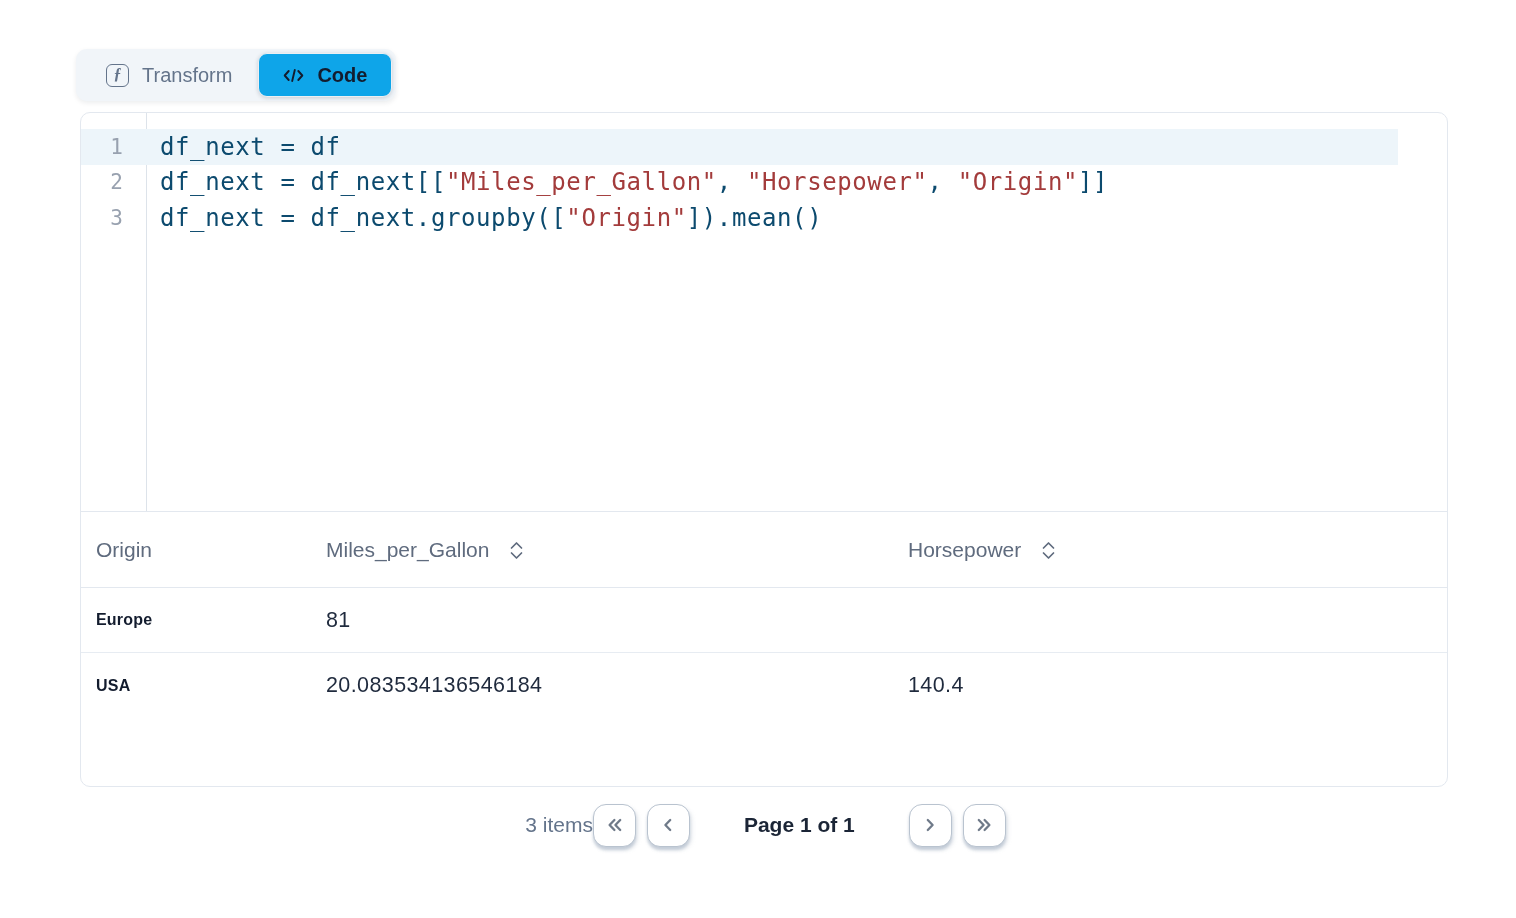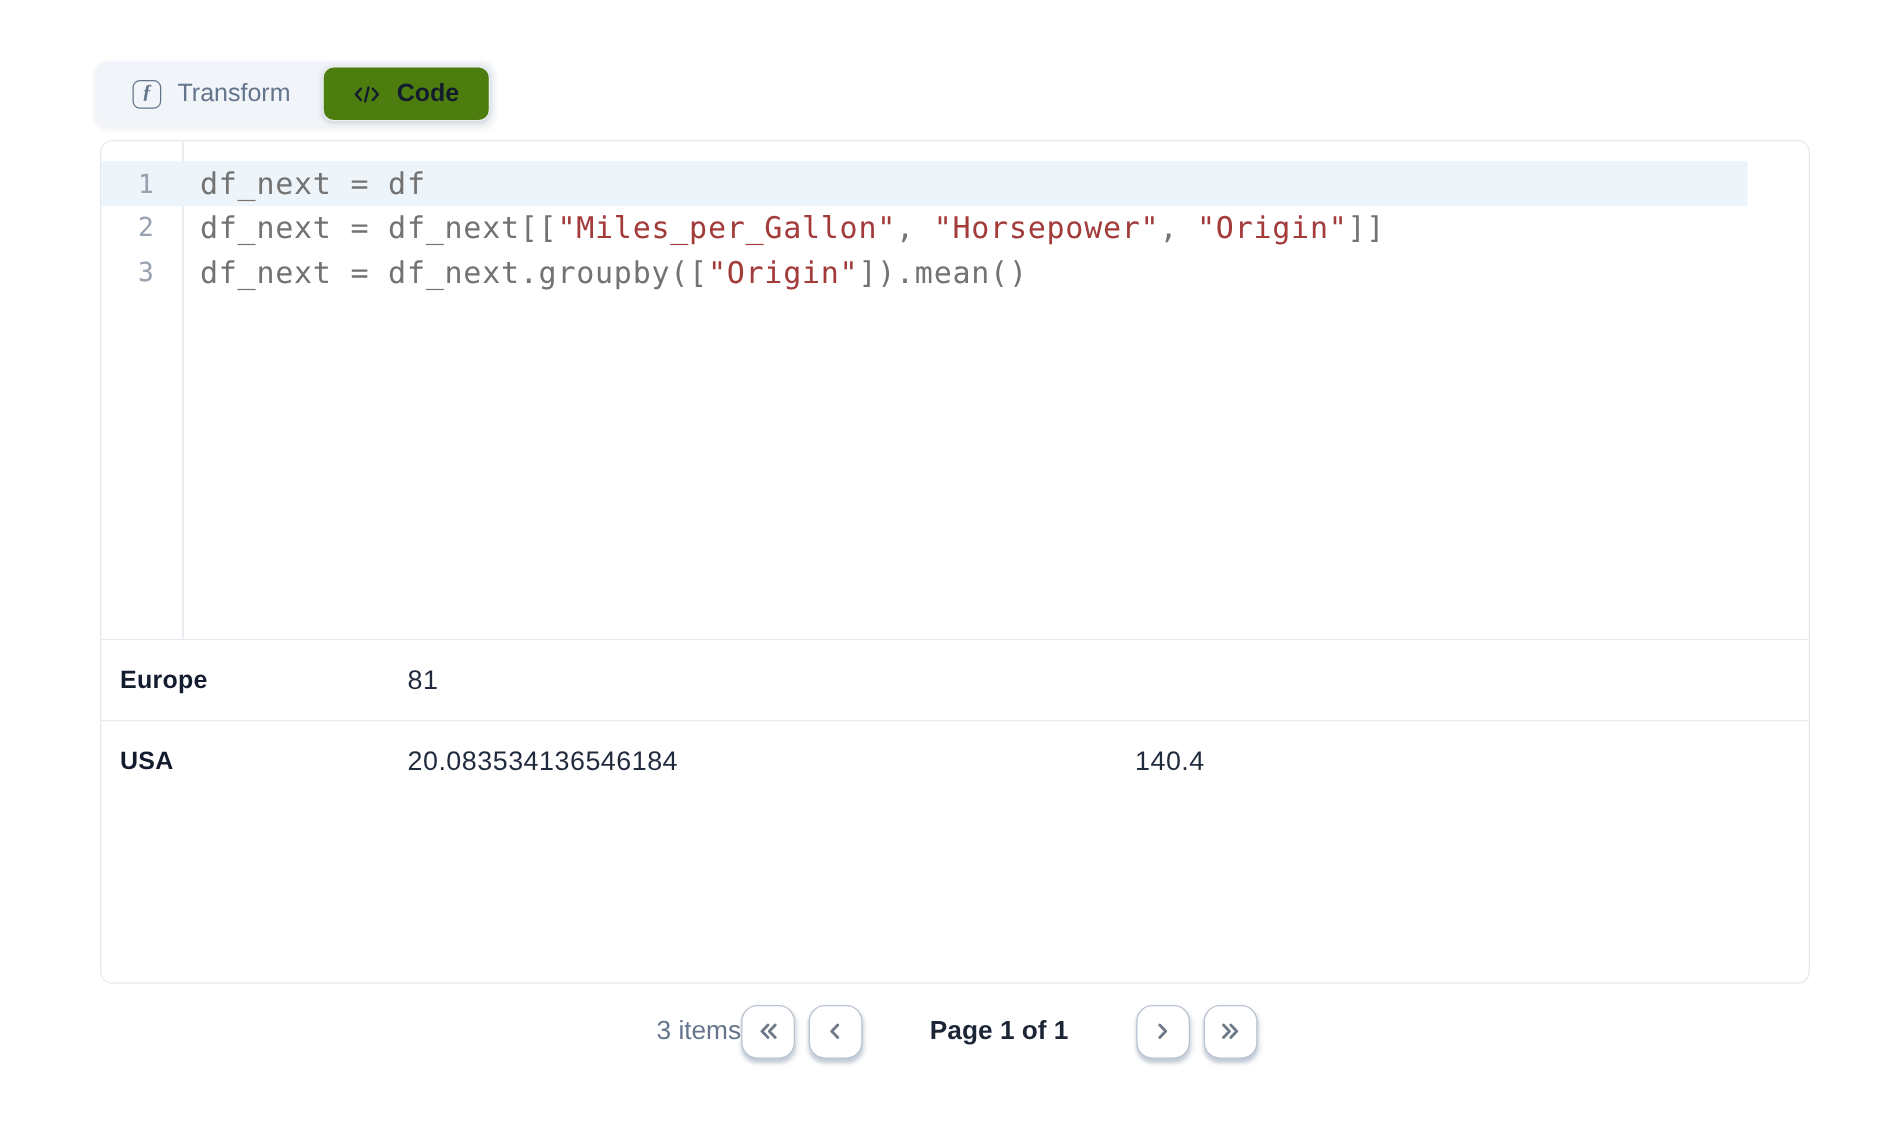--- a/index.html
+++ b/index.html
@@ -26,21 +26,21 @@
     display: flex; align-items: center; gap: 13px;
     padding: 0 26px;
     border-radius: 9px;
     font-size: 20px;
     color: #64748b;
     font-weight: 500;
     cursor: pointer;
     white-space: nowrap;
   }
   .tab.active {
-    background: #4d7c0f;
+    background: #0ea5e9;
     color: #131c2e;
     font-weight: 700;
     padding: 0 24px;
     border: 1px solid #eceff3;
     box-shadow: 0 1px 4px rgba(15,23,42,0.18);
   }
   .ticon {
     width: 23px; height: 23px;
     border: 1.7px solid currentColor;
     border-radius: 6px;
@@ -82,21 +82,21 @@
   }
   .code-row.active { background: #edf5fa; margin-right: 49px; }
   .line-no {
     flex: 0 0 66px;
     text-align: right;
     padding-right: 24px;
     font-size: 21px;
     color: #98a1af;
   }
   .code-text { padding-left: 13px; white-space: pre; letter-spacing: 0.6px; }
-  .seg-code   { color: #737373; }
+  .seg-code   { color: #0c4a6e; }
   .seg-string { color: #a33b3b; }
 
   
   .thead {
     display: flex; align-items: center;
     height: 76px;
     border-bottom: 1px solid #e3e8ef;
     color: #5f6b7e;
     font-size: 21px;
   }
@@ -107,21 +107,21 @@
   .sort-icon { flex: 0 0 auto; margin-top: 2px; }
   .trow {
     display: flex; align-items: center;
     height: 65px;
     border-bottom: 1px solid #e7ecf2;
     font-size: 21.5px;
     color: #1f2a3d;
     letter-spacing: 0.4px;
   }
   .trow:last-child { border-bottom: none; }
-  .trow .c1 { font-weight: 700; color: #131c2e; font-size: 20px; letter-spacing: 0.2px; }
+  .trow .c1 { font-weight: 700; color: #131c2e; font-size: 16px; letter-spacing: 0.2px; }
 
   
   .pagefoot {
     position: absolute; left: 80px; top: 799px;
     width: 1368px; height: 52px;
     display: flex; align-items: center; justify-content: center;
   }
   .items-count { padding-left: 15px; color: #64748b; font-size: 21px; }
   .pager { display: flex; align-items: center; gap: 11px; padding-right: 12px; }
   .pbtn {
@@ -173,20 +173,47 @@
   </div>
 
   <div class="code-row">
     <span class="line-no">3</span>
     <span class="code-text"><span class="seg-code">df_next = df_next.groupby([</span><span class="seg-string">"Origin"</span><span class="seg-code">]).mean()</span></span>
   </div>
 </div>
   </div>
 
   <div class="table">
+    <div class="thead">
+      <div class="c1">
+        <span>Origin</span>
+      </div>
+      <div class="c2">
+        <span class="th-inner">
+          <span>Miles_per_Gallon</span>
+          <svg class="sort-icon" width="15" height="21" viewBox="0 0 15 21">
+            <g fill="none" stroke="#5f6b7e" stroke-width="1.7" stroke-linecap="round" stroke-linejoin="round">
+              <path d="M2.5 8 L7.5 3 L12.5 8"></path>
+              <path d="M2.5 13 L7.5 18 L12.5 13"></path>
+            </g>
+          </svg>
+        </span>
+      </div>
+      <div class="c3">
+        <span class="th-inner">
+          <span>Horsepower</span>
+          <svg class="sort-icon" width="15" height="21" viewBox="0 0 15 21">
+            <g fill="none" stroke="#5f6b7e" stroke-width="1.7" stroke-linecap="round" stroke-linejoin="round">
+              <path d="M2.5 8 L7.5 3 L12.5 8"></path>
+              <path d="M2.5 13 L7.5 18 L12.5 13"></path>
+            </g>
+          </svg>
+        </span>
+      </div>
+    </div>
     <div id="tbody">
   <div class="trow">
     <div class="c1">Europe</div>
     <div class="c3">81</div>
   </div>
 
 
   <div class="trow">
     <div class="c1">USA</div>
     <div class="c2">20.083534136546184</div>

